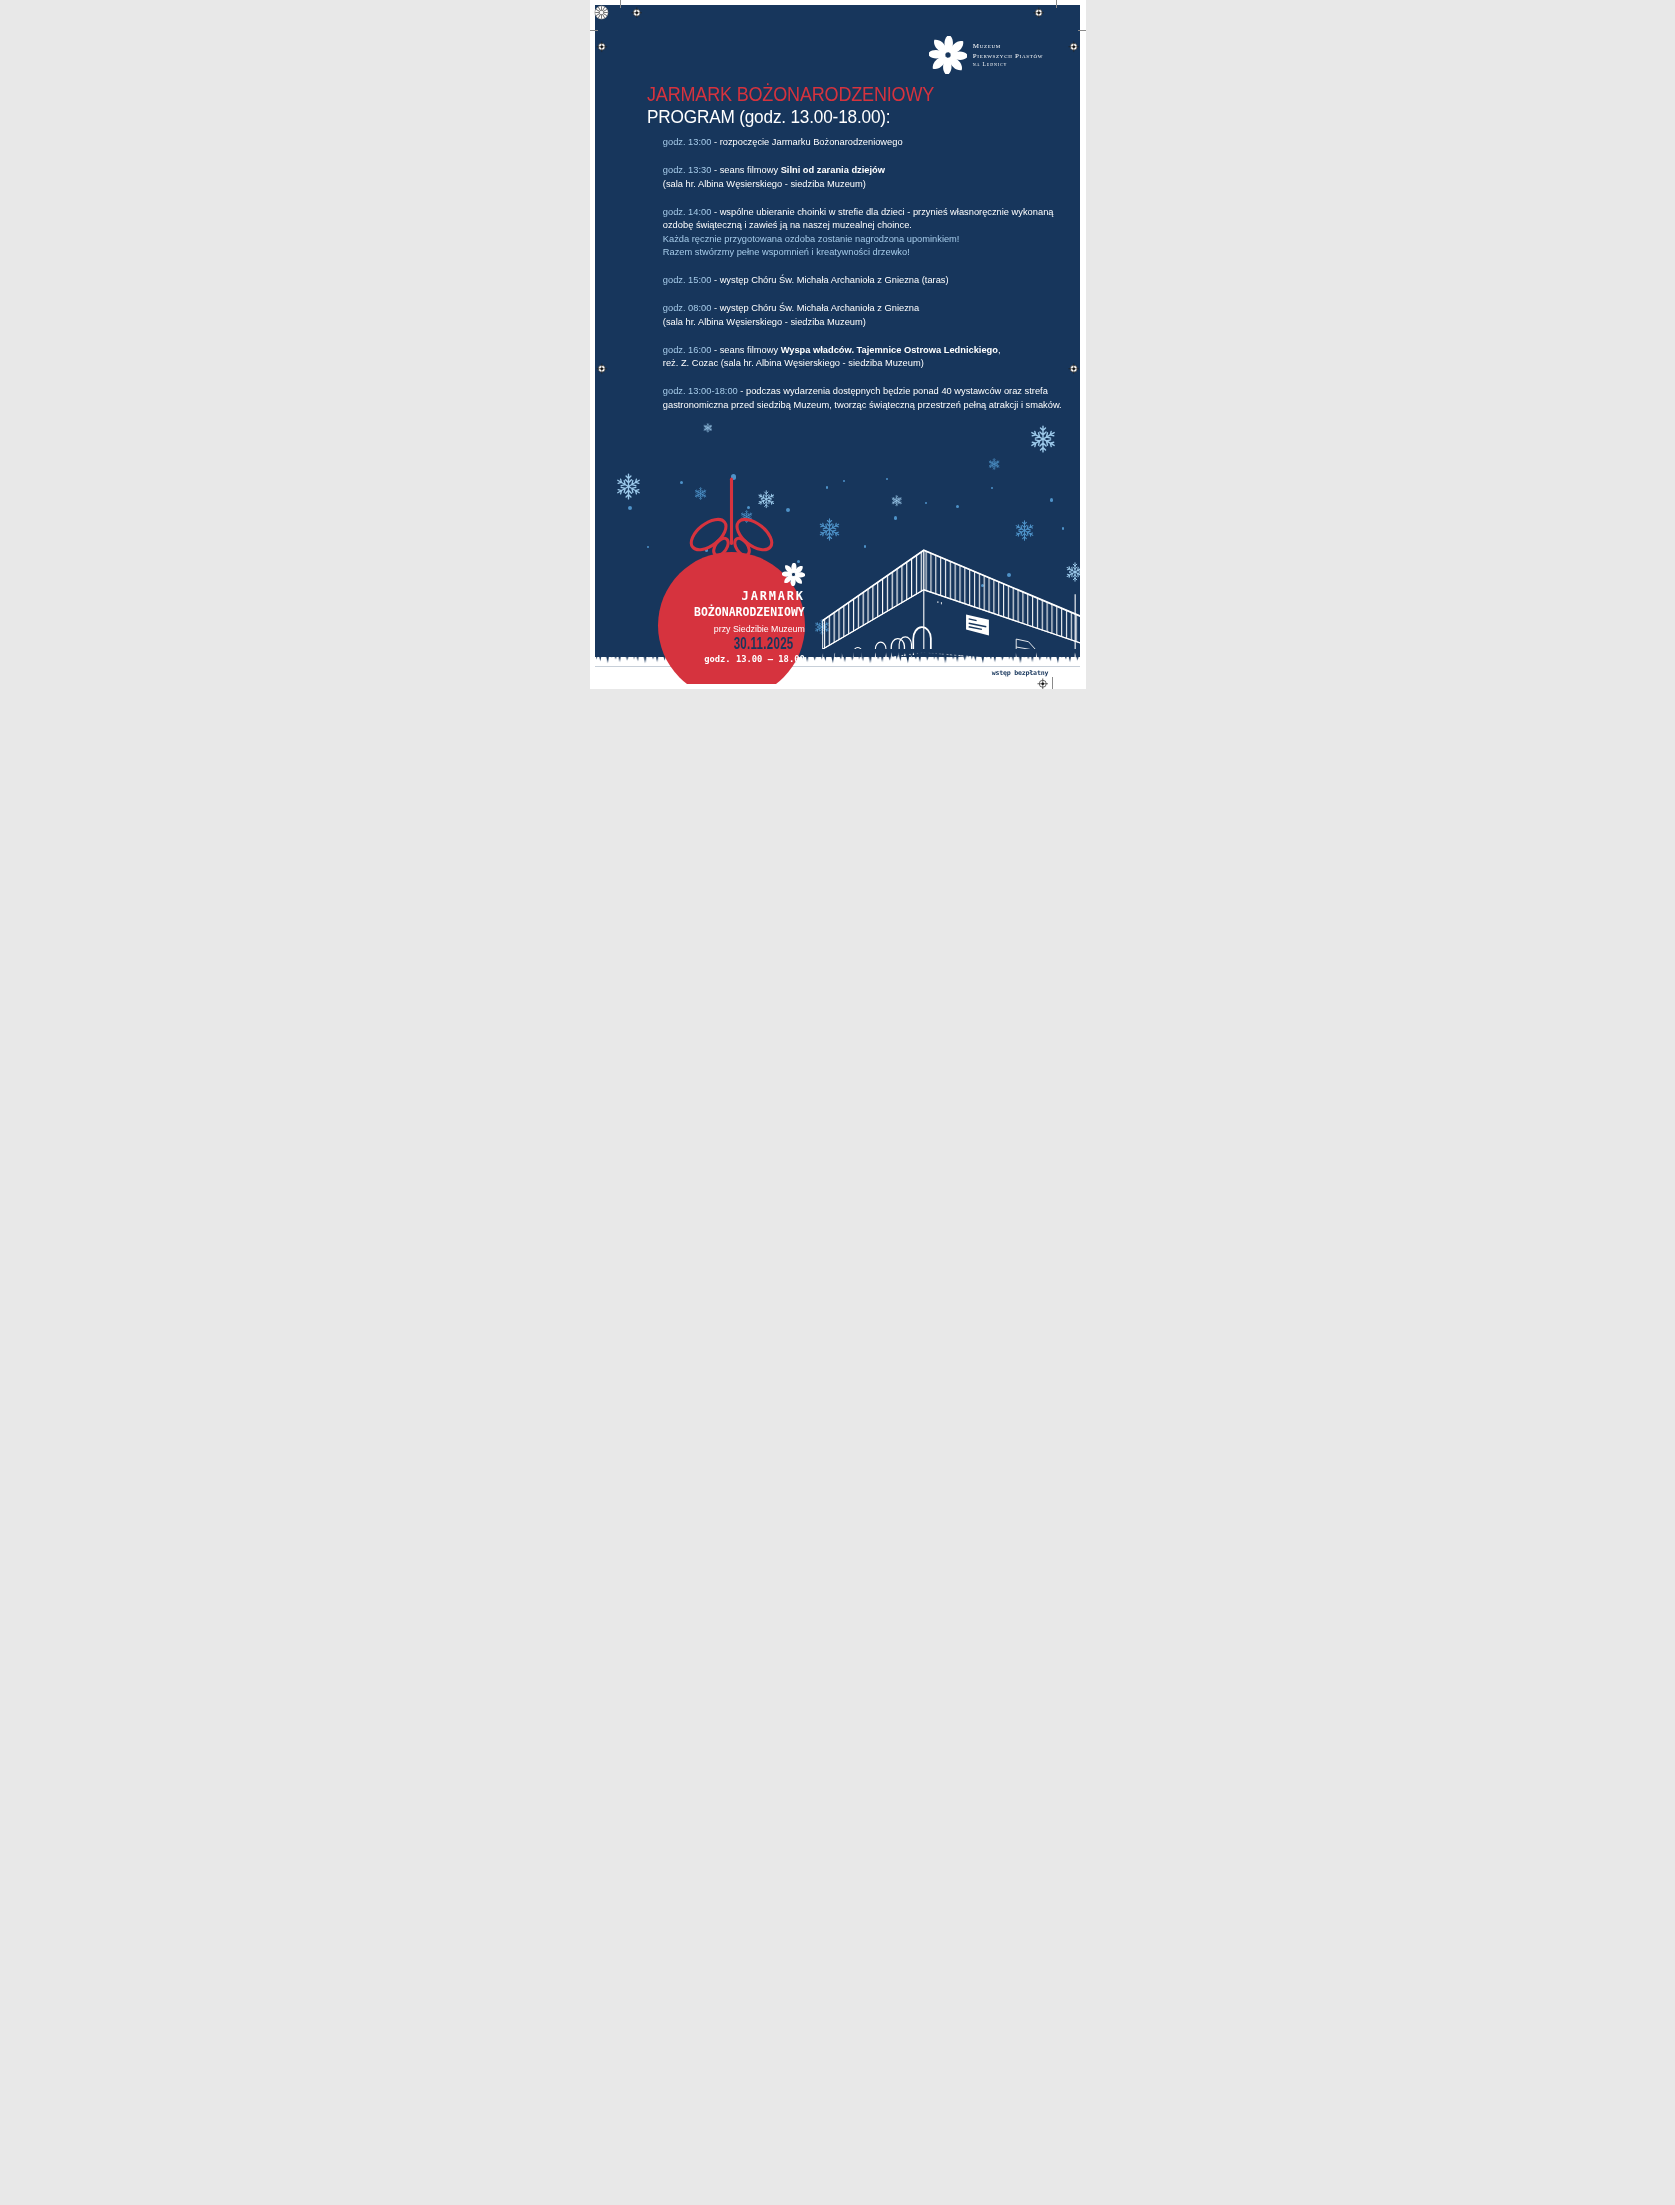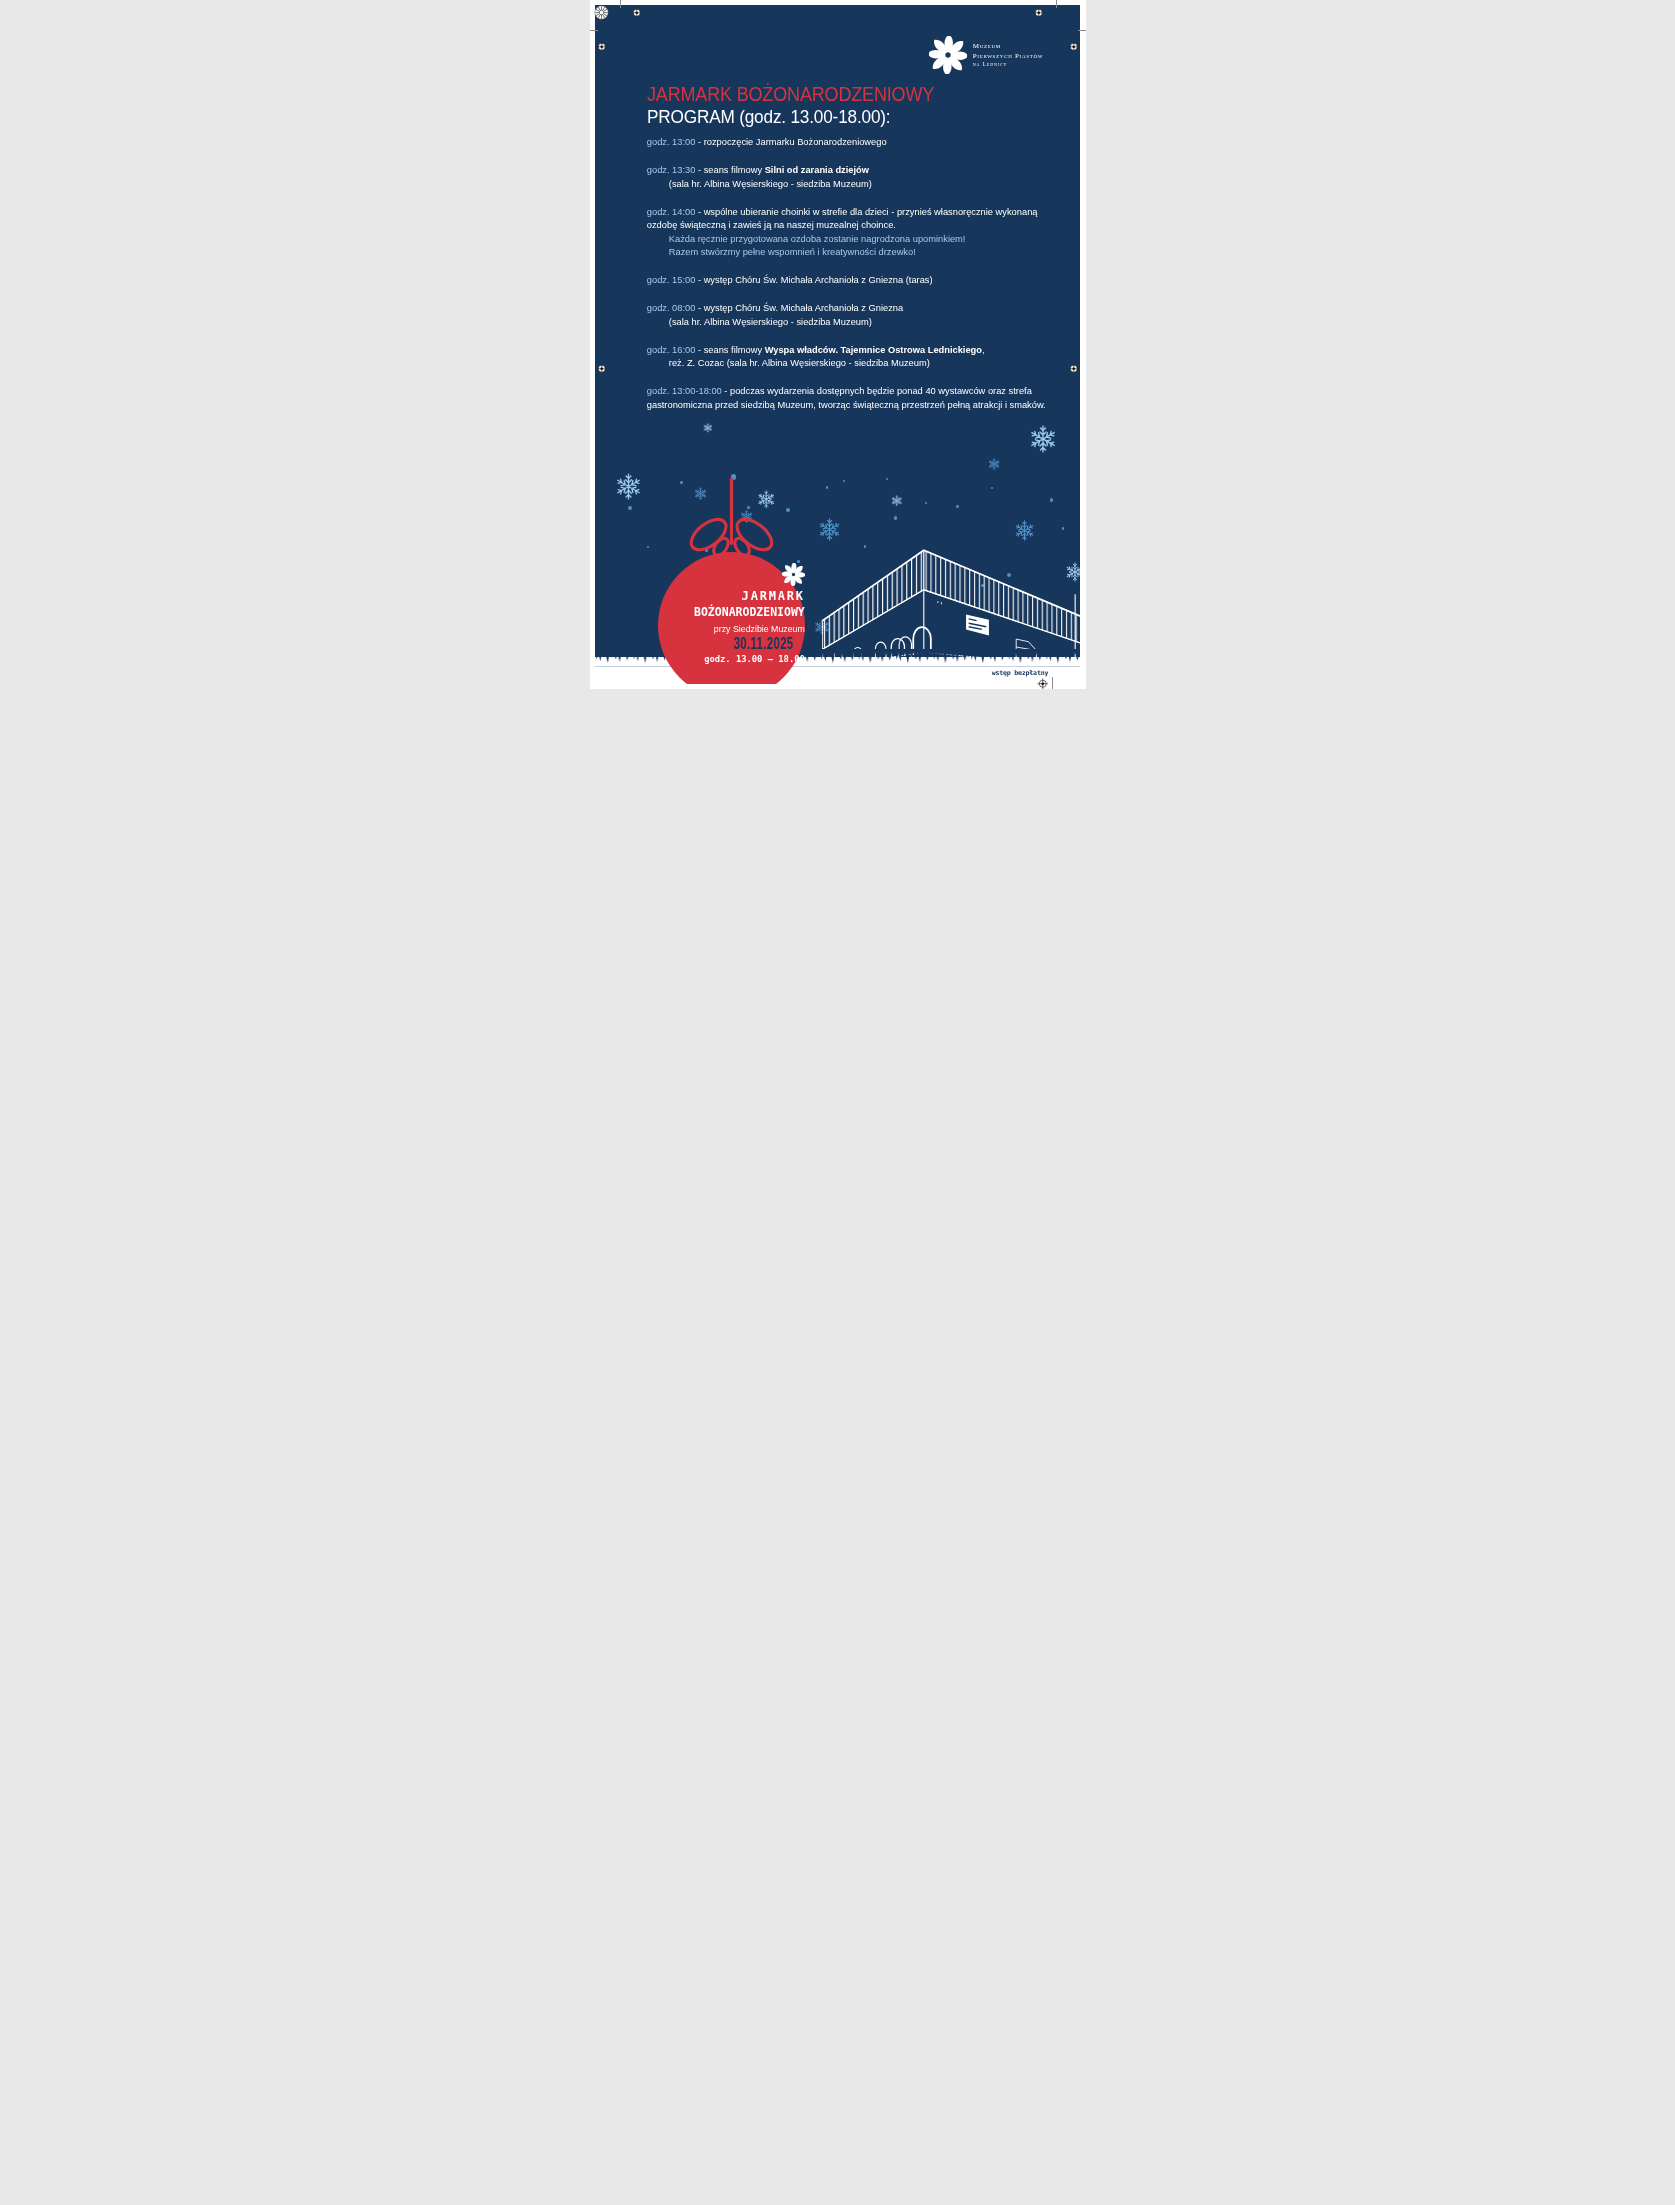--- a/index.html
+++ b/index.html
@@ -20,26 +20,26 @@
               letter-spacing:0.7px;line-height:1.45;font-size:7px;white-space:nowrap;}
   .brand-text .l3{font-size:5.5px;letter-spacing:0.9px;}
 
   
   .title{position:absolute;left:52px;top:78px;font-size:19.4px;font-weight:400;color:var(--red);
          letter-spacing:-0.2px;transform:scaleX(.93);transform-origin:left;white-space:nowrap;}
   .subtitle{position:absolute;left:52px;top:101px;font-size:18.5px;font-weight:400;color:#fff;
          letter-spacing:-0.2px;transform:scaleX(.93);transform-origin:left;white-space:nowrap;}
 
   
-  .program{position:absolute;left:52px;top:131px;width:399px;color:#fff;
+  .program{position:absolute;left:68px;top:131px;width:399px;color:#fff;
            font-size:9.3px;line-height:1.45;}
   .program p{margin-bottom:14.6px;}
   .program .time{color:var(--lightblue);}
   .program strong{font-weight:700;}
-  .program .line{display:block;margin-left:22px;}
+  .program .line{display:block;}
   .program .note{color:var(--lightblue);}
 
   
   .flake{position:absolute;}
   .dot{position:absolute;border-radius:50%;background:var(--flake_medium);}
   .building{position:absolute;left:214px;top:532px;width:278px;height:132px;}
   .snow{position:absolute;left:0;right:0;top:652px;bottom:0;background:#fff;}
   .grass{position:absolute;left:0;top:644px;width:486px;height:17.6px;}
 
   

